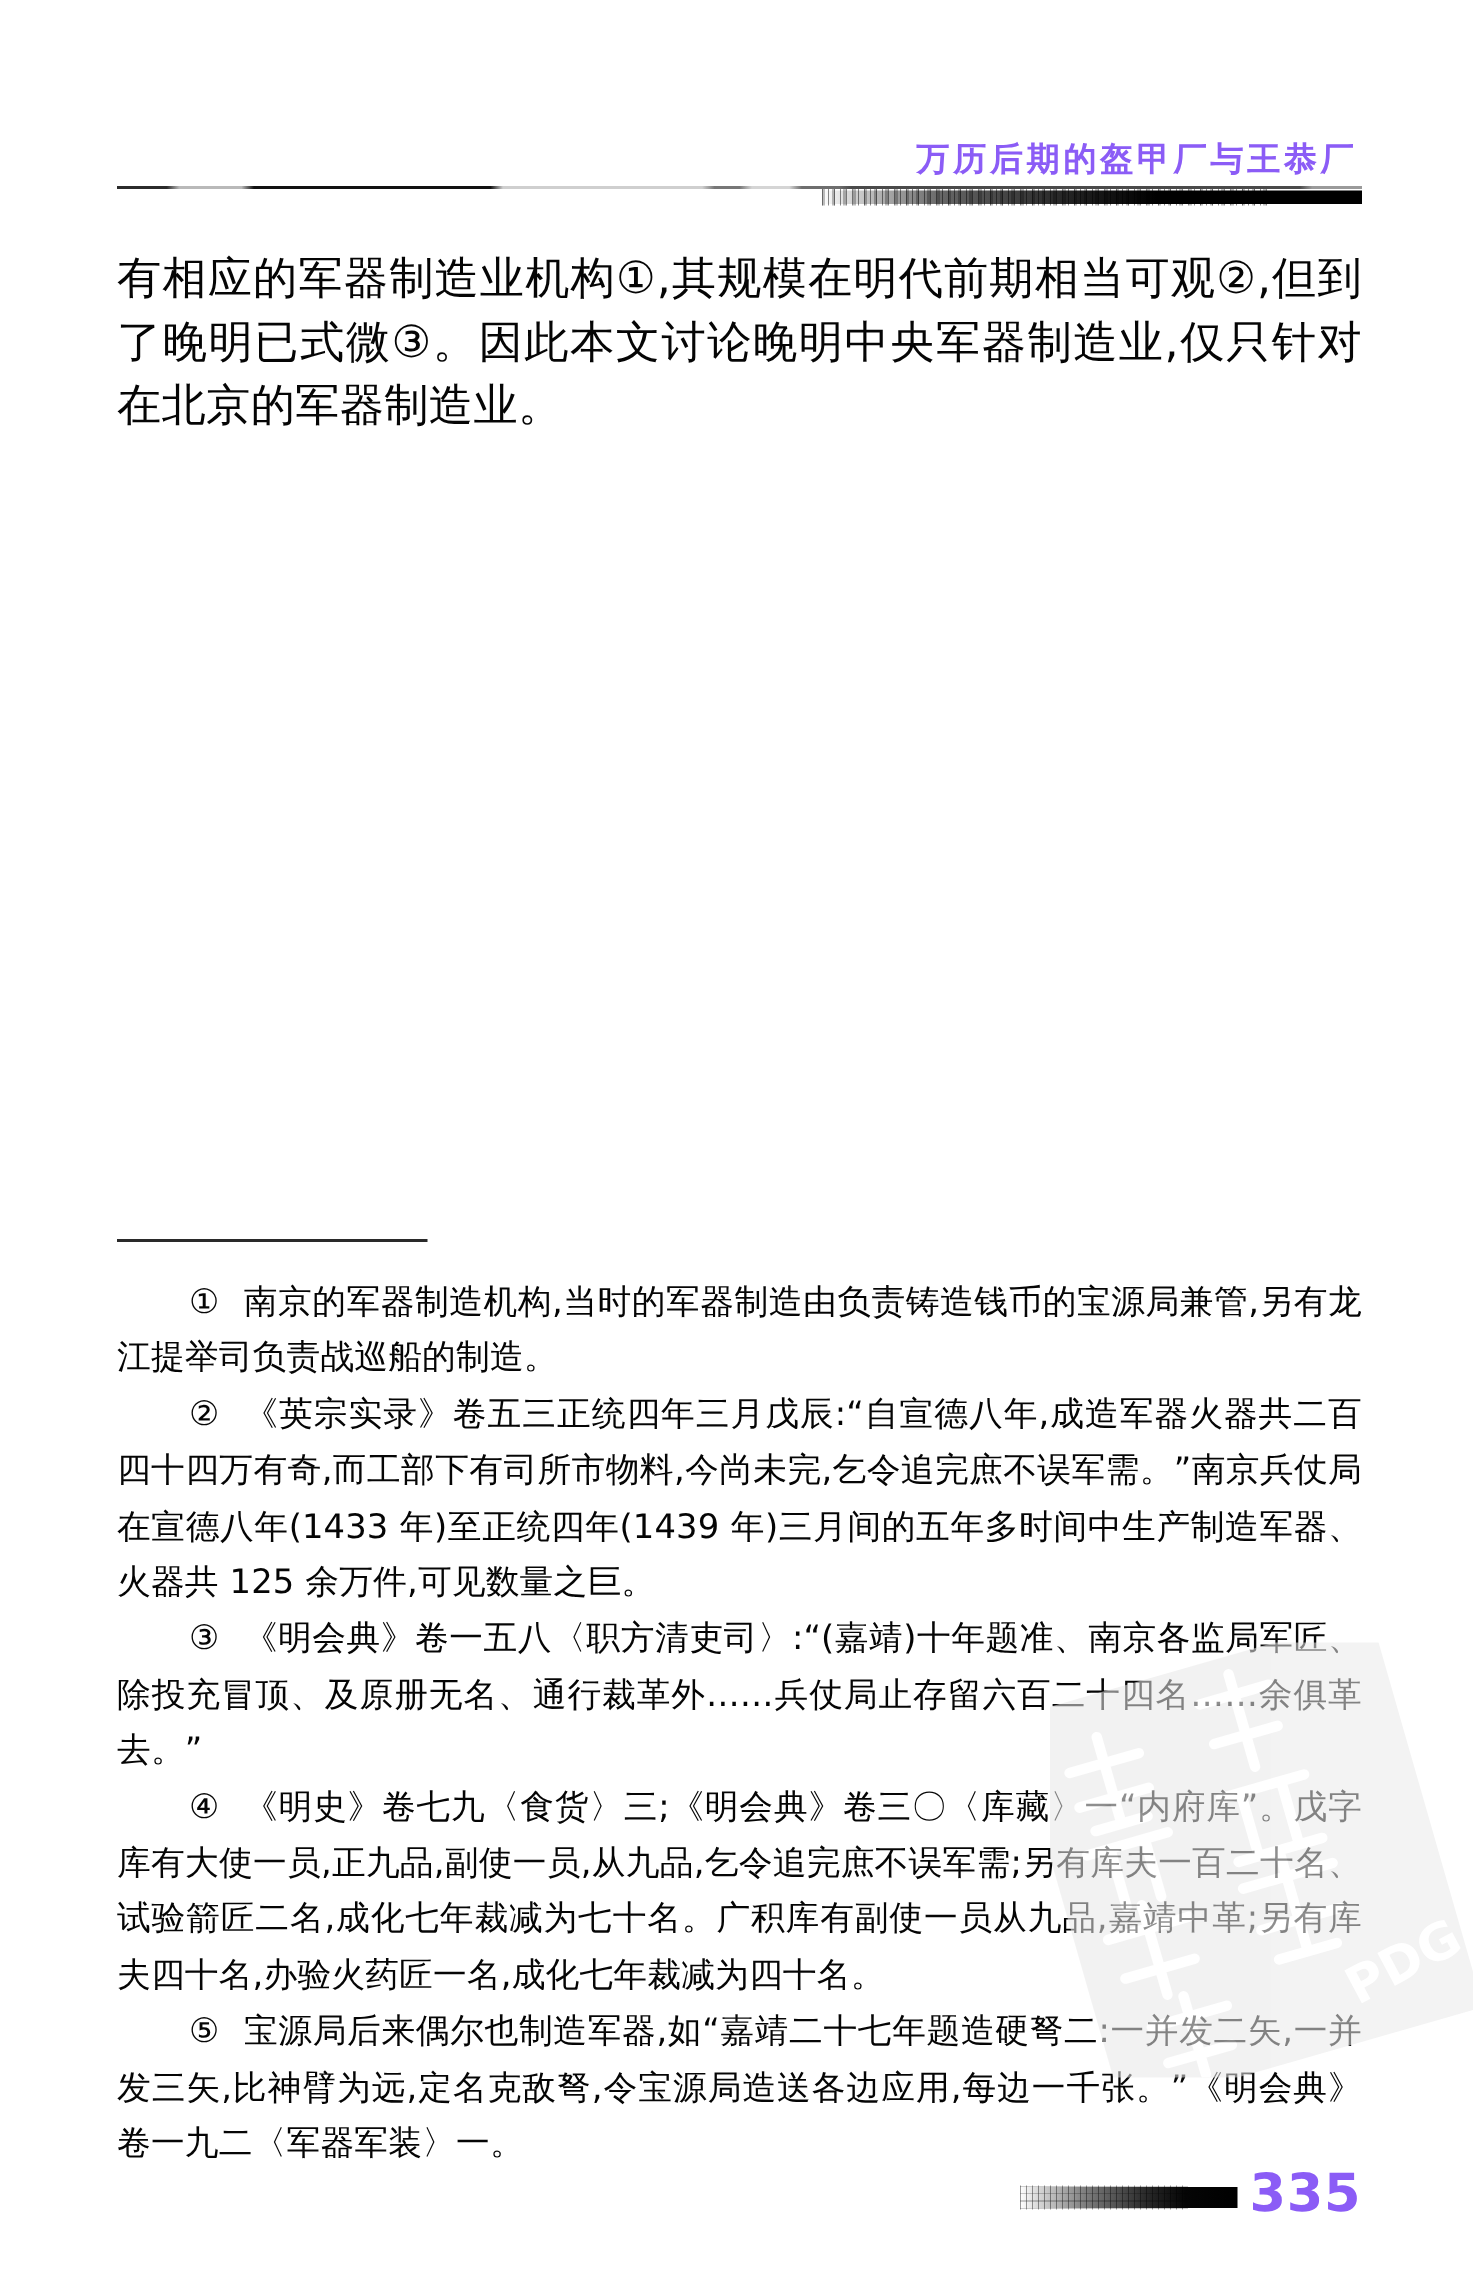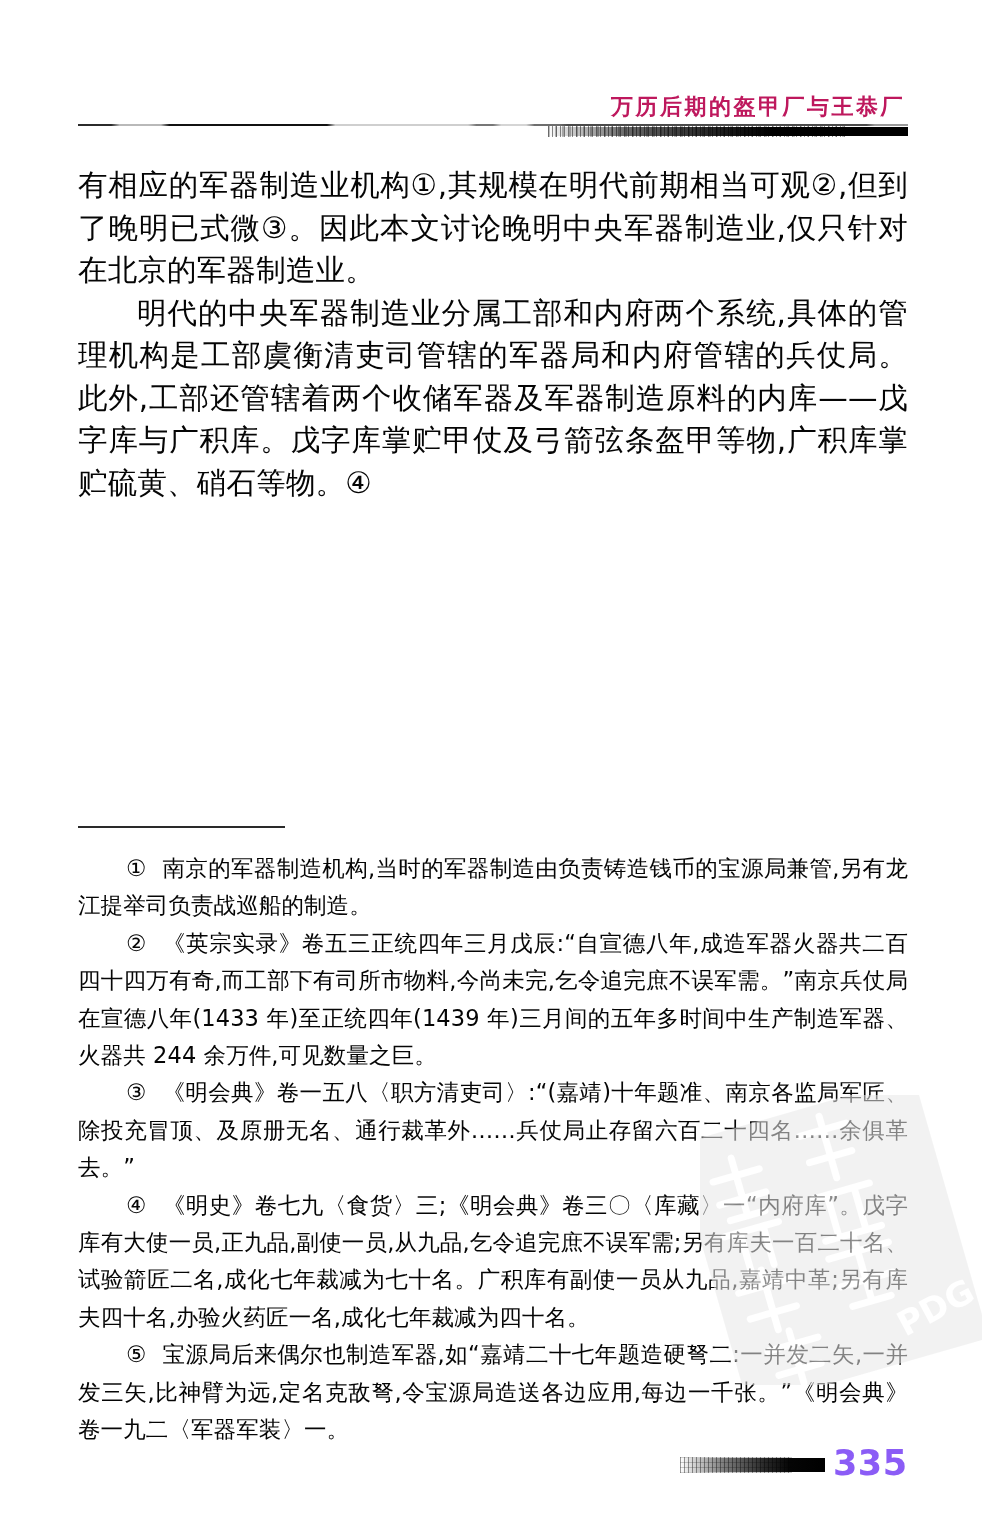--- a/index.html
+++ b/index.html
@@ -29,21 +29,21 @@
   }
   .running-head-title {
     position: absolute;
     right: 0;
     top: 0;
     font-size: 22px;
     line-height: 30px;
     letter-spacing: 2.5px;
     font-weight: 600;
     white-space: nowrap;
-    color: #be185d;
+    color: #8b5cf6;
     text-align: center;
   }
   .head-rule {
     position: absolute;
     left: 78px;
     top: 124px;
     width: 830px;
     height: 2px;
     background: linear-gradient(to right,
       #2b2b2b 0%, #2b2b2b 4%,
@@ -195,28 +195,27 @@
 
   <div class="running-head">
     <div class="running-head-title">万历后期的盔甲厂与王恭厂</div>
   </div>
   <div class="head-rule"></div>
   <div class="head-bar"></div>
   <div class="head-bar-speckle"></div>
 
   <div class="body-col">
     <p class="para">有相应的军器制造业机构①,其规模在明代前期相当可观②,但到了晚明已式微③。因此本文讨论晚明中央军器制造业,仅只针对在北京的军器制造业。</p>
-    <p class="para indent">明代的中央军器制造业分属工部和内府两个系统,具体的管理机构是工部虞衡清吏司管辖的军器局和内府管辖的兵仗局。此外,工部还管辖着两个收储军器及军器制造原料的内库——戊字库与广积库。戊字库掌贮甲仗及弓箭弦条盔甲等物,广积库掌贮硫黄、硝石等物。④</p>
   </div>
 
   <div class="fn-rule"></div>
 
   <div class="fn-col">
     <p class="fn"><span class="fn-marker">①</span><span>南京的军器制造机构,当时的军器制造由负责铸造钱币的宝源局兼管,另有龙江提举司负责战巡船的制造。</span></p>
-    <p class="fn"><span class="fn-marker">②</span><span>《英宗实录》卷五三正统四年三月戊辰:“自宣德八年,成造军器火器共二百四十四万有奇,而工部下有司所市物料,今尚未完,乞令追完庶不误军需。”南京兵仗局在宣德八年(1433 年)至正统四年(1439 年)三月间的五年多时间中生产制造军器、火器共 244 余万件,可见数量之巨。</span></p>
+    <p class="fn"><span class="fn-marker">②</span><span>《英宗实录》卷五三正统四年三月戊辰:“自宣德八年,成造军器火器共二百四十四万有奇,而工部下有司所市物料,今尚未完,乞令追完庶不误军需。”南京兵仗局在宣德八年(1433 年)至正统四年(1439 年)三月间的五年多时间中生产制造军器、火器共 125 余万件,可见数量之巨。</span></p>
     <p class="fn"><span class="fn-marker">③</span><span>《明会典》卷一五八〈职方清吏司〉:“(嘉靖)十年题准、南京各监局军匠、除投充冒顶、及原册无名、通行裁革外……兵仗局止存留六百二十四名……余俱革去。”</span></p>
     <p class="fn"><span class="fn-marker">④</span><span>《明史》卷七九〈食货〉三;《明会典》卷三〇〈库藏〉一“内府库”。戊字库有大使一员,正九品,副使一员,从九品,乞令追完庶不误军需;另有库夫一百二十名、试验箭匠二名,成化七年裁减为七十名。广积库有副使一员从九品,嘉靖中革;另有库夫四十名,办验火药匠一名,成化七年裁减为四十名。</span></p>
     <p class="fn"><span class="fn-marker">⑤</span><span>宝源局后来偶尔也制造军器,如“嘉靖二十七年题造硬弩二:一并发二矢,一并发三矢,比神臂为远,定名克敌弩,令宝源局造送各边应用,每边一千张。”《明会典》卷一九二〈军器军装〉一。</span></p>
   </div>
 
   <svg class="watermark" viewBox="0 0 282 290" xmlns="http://www.w3.org/2000/svg">
     <g transform="rotate(-16 141 145)">
       <rect x="6" y="8" width="250" height="272" fill="#e9e9e9"></rect>
       <g fill="none" stroke="#ffffff" stroke-width="7" stroke-linecap="round">
 

